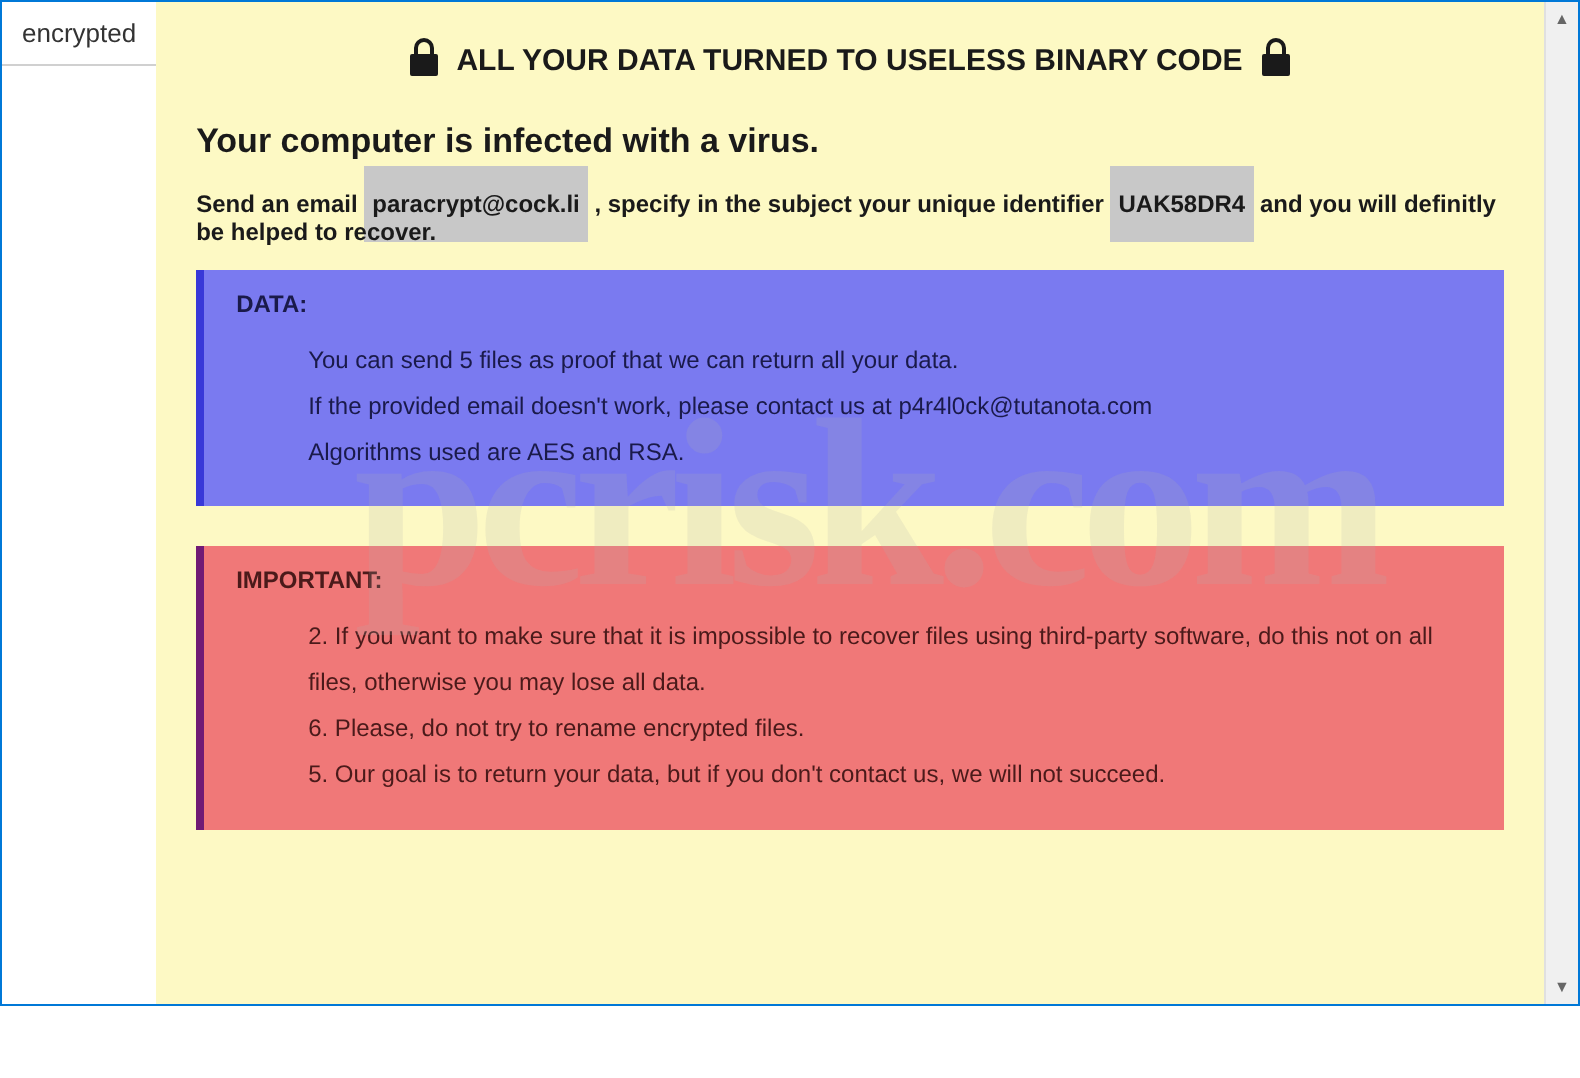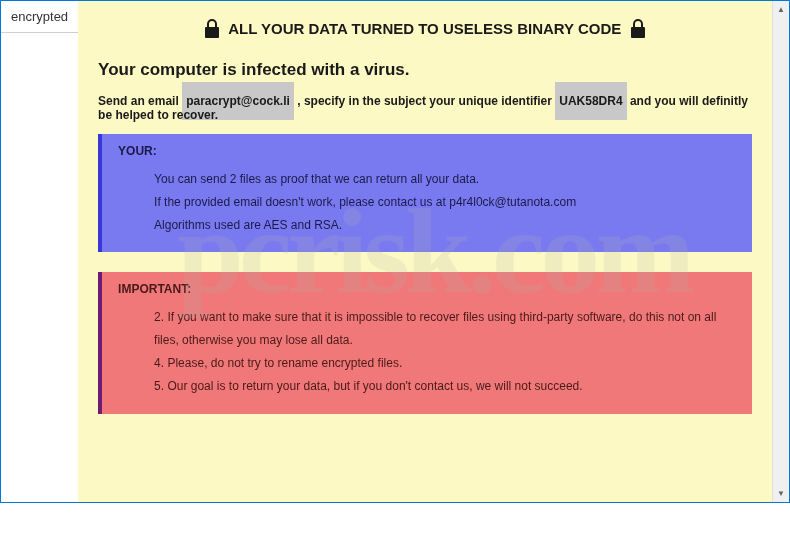--- a/index.html
+++ b/index.html
@@ -167,33 +167,33 @@
             </svg>
         </span>
       </div>
 
       <div class="intro-line1">Your computer is infected with a virus.</div>
       <div class="intro-line2">
         <span>Send an email </span><span class="highlight">paracrypt@cock.li</span><span> , specify in the subject your unique identifier </span><span class="highlight">UAK58DR4</span><span> and you will definitly be helped to recover.</span>
       </div>
 
       <div class="note-box">
-        <div class="note-title">YOUR:</div>
+        <div class="note-title">DATA:</div>
         <div class="note-body">
-          <div>You can send 2 files as proof that we can return all your data.</div>
+          <div>You can send 5 files as proof that we can return all your data.</div>
           <div>If the provided email doesn't work, please contact us at p4r4l0ck@tutanota.com</div>
           <div>Algorithms used are AES and RSA.</div>
         </div>
       </div>
 
       <div class="important-box">
         <div class="important-title">IMPORTANT:</div>
         <div class="important-body">
           <div>2. If you want to make sure that it is impossible to recover files using third-party software, do this not on all files, otherwise you may lose all data.</div>
-          <div>4. Please, do not try to rename encrypted files.</div>
+          <div>6. Please, do not try to rename encrypted files.</div>
           <div>5. Our goal is to return your data, but if you don't contact us, we will not succeed.</div>
         </div>
       </div>
 
     </div>
     <div class="scrollbar">
       <div class="scrollbar-up">▲</div>
       <div class="scrollbar-down">▼</div>
     </div>
   </div>

